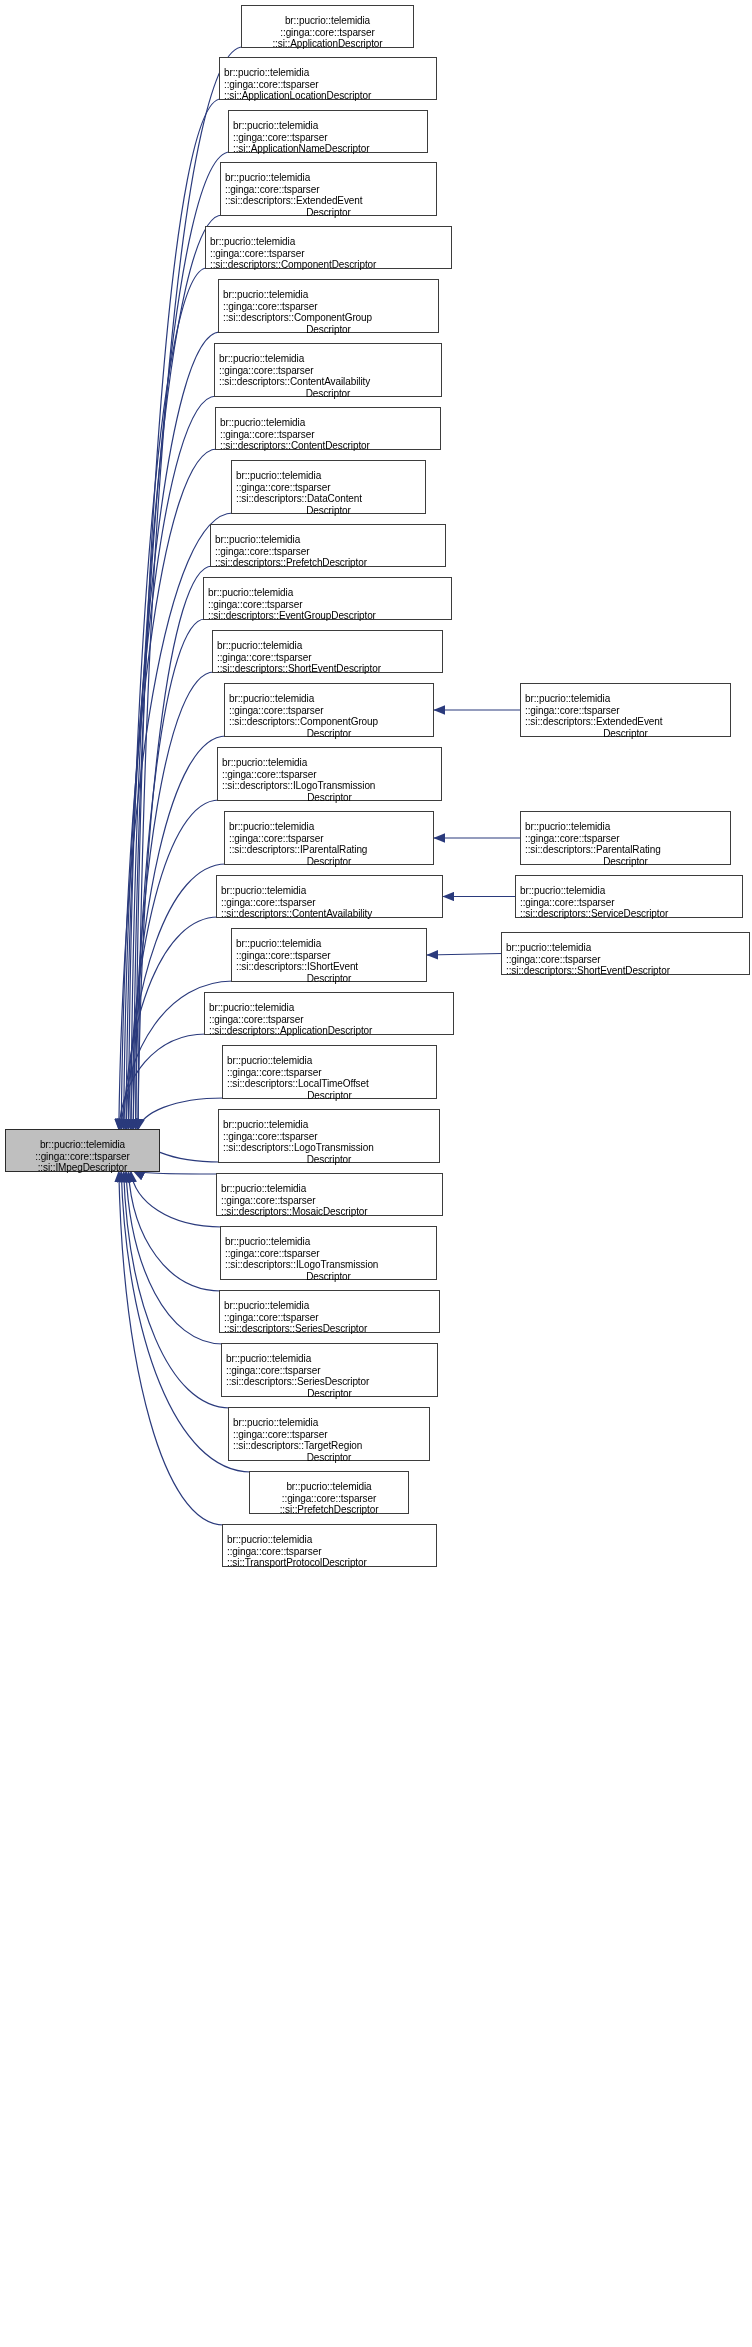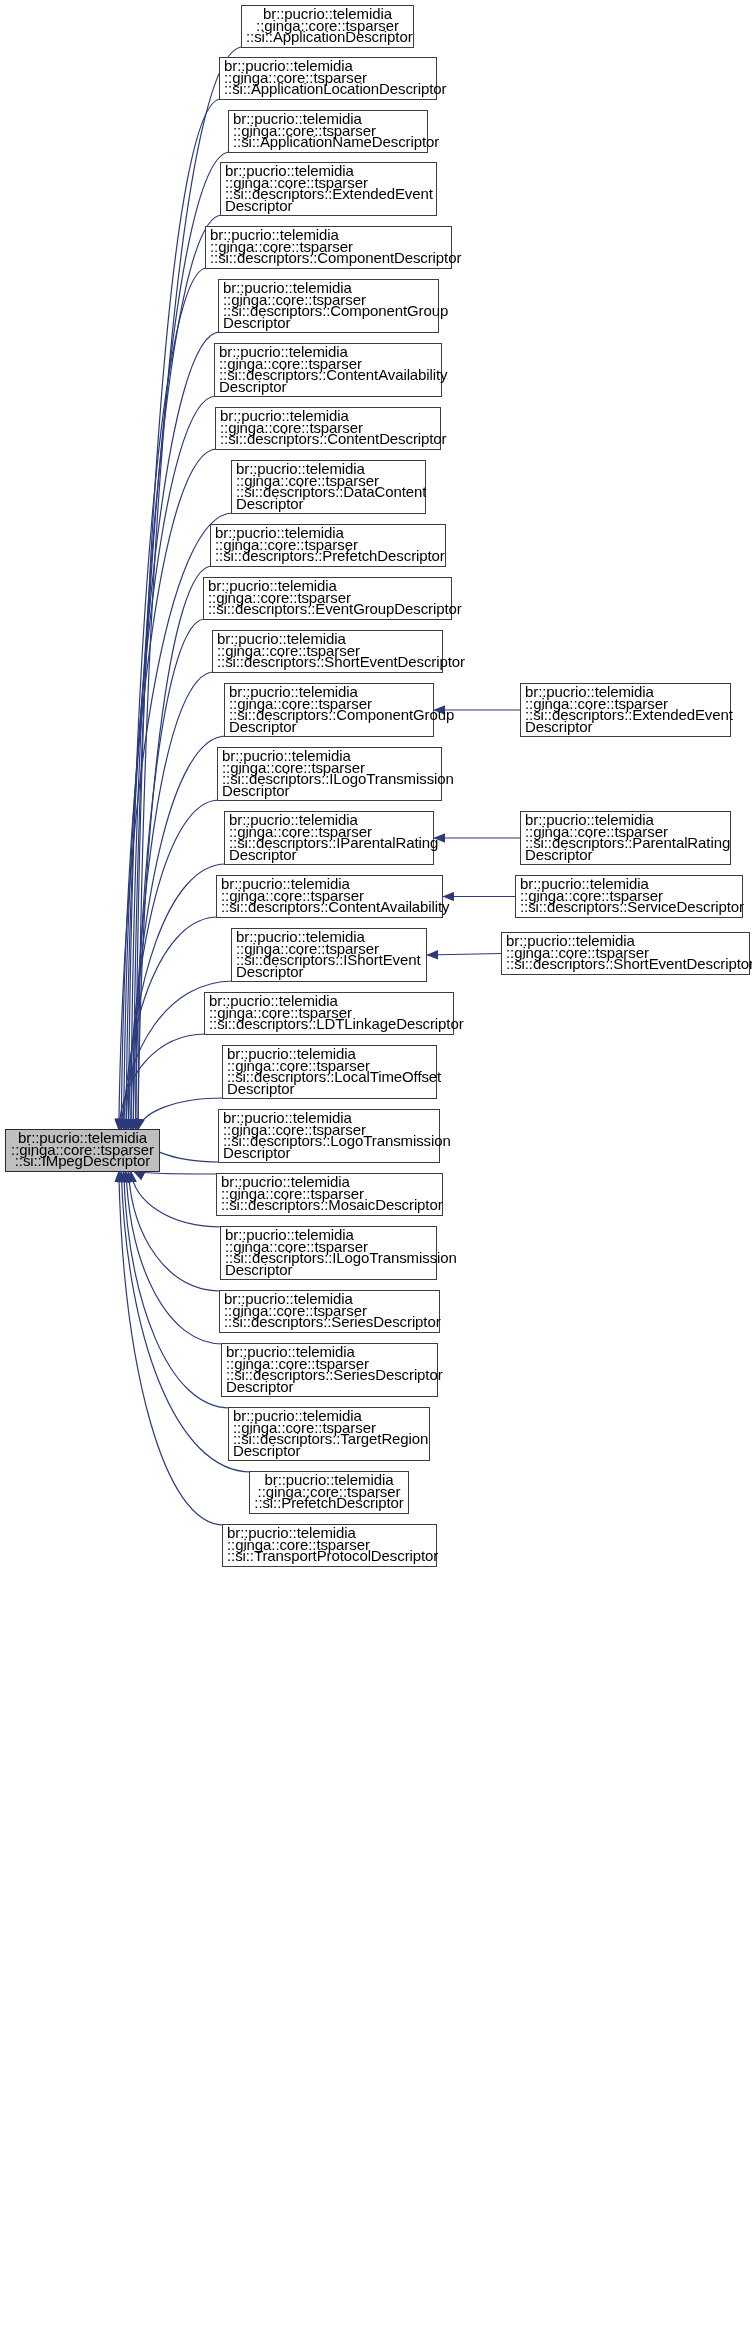--- a/index.html
+++ b/index.html
@@ -22,37 +22,37 @@
     width: 752px;
     height: 2347px;
     pointer-events: none;
   }
   .node {
     position: absolute;
     box-sizing: border-box;
     border: 1px solid #3d3d3d;
     background: #ffffff;
     color: #000000;
-    font-size: 15px;
+    font-size: 10px;
     line-height: 11.6px;
-    padding: 2px 4px 3px 4px;
+    padding: 9px 4px 3px 4px;
     white-space: pre;
     letter-spacing: -0.1px;
     z-index: 2;
   }
   .node.root {
     background: #bfbfbf;
     border: 1px solid #2b2b2b;
   }
   .node .ln {
     display: block;
   }
   .align-left .ln   { text-align: left; }
   .align-center .ln { text-align: center; }
-  .align-left .ln.ctr   { }
+  .align-left .ln.ctr   { text-align: center; }
 </style>
 </head>
 <body>
 
 <div id="diagram">
   <svg id="edges" viewBox="0 0 752 2347" xmlns="http://www.w3.org/2000/svg">
     <defs>
       <marker id="arrow" viewBox="0 0 10 8" refX="9.5" refY="4" markerWidth="10" markerHeight="8" orient="auto-start-reverse">
         <path d="M 0 0 L 10 4 L 0 8 z" fill="#2a3a7c"></path>
       </marker>
@@ -106,21 +106,21 @@
       <div class="node align-left" style="left: 215px; top: 407px; width: 226px; height: 43px;"><span class="ln">br::pucrio::telemidia</span><span class="ln">::ginga::core::tsparser</span><span class="ln">::si::descriptors::ContentDescriptor</span></div>
       <div class="node align-left" style="left: 231px; top: 460px; width: 195px; height: 54px;"><span class="ln">br::pucrio::telemidia</span><span class="ln">::ginga::core::tsparser</span><span class="ln">::si::descriptors::DataContent</span><span class="ln ctr">Descriptor</span></div>
       <div class="node align-left" style="left: 210px; top: 524px; width: 236px; height: 43px;"><span class="ln">br::pucrio::telemidia</span><span class="ln">::ginga::core::tsparser</span><span class="ln">::si::descriptors::PrefetchDescriptor</span></div>
       <div class="node align-left" style="left: 203px; top: 577px; width: 249px; height: 43px;"><span class="ln">br::pucrio::telemidia</span><span class="ln">::ginga::core::tsparser</span><span class="ln">::si::descriptors::EventGroupDescriptor</span></div>
       <div class="node align-left" style="left: 212px; top: 630px; width: 231px; height: 43px;"><span class="ln">br::pucrio::telemidia</span><span class="ln">::ginga::core::tsparser</span><span class="ln">::si::descriptors::ShortEventDescriptor</span></div>
       <div class="node align-left" style="left: 224px; top: 683px; width: 210px; height: 54px;"><span class="ln">br::pucrio::telemidia</span><span class="ln">::ginga::core::tsparser</span><span class="ln">::si::descriptors::ComponentGroup</span><span class="ln ctr">Descriptor</span></div>
       <div class="node align-left" style="left: 217px; top: 747px; width: 225px; height: 54px;"><span class="ln">br::pucrio::telemidia</span><span class="ln">::ginga::core::tsparser</span><span class="ln">::si::descriptors::ILogoTransmission</span><span class="ln ctr">Descriptor</span></div>
       <div class="node align-left" style="left: 224px; top: 811px; width: 210px; height: 54px;"><span class="ln">br::pucrio::telemidia</span><span class="ln">::ginga::core::tsparser</span><span class="ln">::si::descriptors::IParentalRating</span><span class="ln ctr">Descriptor</span></div>
       <div class="node align-left" style="left: 216px; top: 875px; width: 227px; height: 43px;"><span class="ln">br::pucrio::telemidia</span><span class="ln">::ginga::core::tsparser</span><span class="ln">::si::descriptors::ContentAvailability</span></div>
       <div class="node align-left" style="left: 231px; top: 928px; width: 196px; height: 54px;"><span class="ln">br::pucrio::telemidia</span><span class="ln">::ginga::core::tsparser</span><span class="ln">::si::descriptors::IShortEvent</span><span class="ln ctr">Descriptor</span></div>
-      <div class="node align-left" style="left: 204px; top: 992px; width: 250px; height: 43px;"><span class="ln">br::pucrio::telemidia</span><span class="ln">::ginga::core::tsparser</span><span class="ln">::si::descriptors::LDTLinkageDescriptor</span></div>
+      <div class="node align-left" style="left: 204px; top: 992px; width: 250px; height: 43px;"><span class="ln">br::pucrio::telemidia</span><span class="ln">::ginga::core::tsparser</span><span class="ln">::si::descriptors::ApplicationDescriptor</span></div>
       <div class="node align-left" style="left: 222px; top: 1045px; width: 215px; height: 54px;"><span class="ln">br::pucrio::telemidia</span><span class="ln">::ginga::core::tsparser</span><span class="ln">::si::descriptors::LocalTimeOffset</span><span class="ln ctr">Descriptor</span></div>
       <div class="node align-left" style="left: 218px; top: 1109px; width: 222px; height: 54px;"><span class="ln">br::pucrio::telemidia</span><span class="ln">::ginga::core::tsparser</span><span class="ln">::si::descriptors::LogoTransmission</span><span class="ln ctr">Descriptor</span></div>
       <div class="node align-left" style="left: 216px; top: 1173px; width: 227px; height: 43px;"><span class="ln">br::pucrio::telemidia</span><span class="ln">::ginga::core::tsparser</span><span class="ln">::si::descriptors::MosaicDescriptor</span></div>
       <div class="node align-left" style="left: 220px; top: 1226px; width: 217px; height: 54px;"><span class="ln">br::pucrio::telemidia</span><span class="ln">::ginga::core::tsparser</span><span class="ln">::si::descriptors::ILogoTransmission</span><span class="ln ctr">Descriptor</span></div>
       <div class="node align-left" style="left: 219px; top: 1290px; width: 221px; height: 43px;"><span class="ln">br::pucrio::telemidia</span><span class="ln">::ginga::core::tsparser</span><span class="ln">::si::descriptors::SeriesDescriptor</span></div>
       <div class="node align-left" style="left: 221px; top: 1343px; width: 217px; height: 54px;"><span class="ln">br::pucrio::telemidia</span><span class="ln">::ginga::core::tsparser</span><span class="ln">::si::descriptors::SeriesDescriptor</span><span class="ln ctr">Descriptor</span></div>
       <div class="node align-left" style="left: 228px; top: 1407px; width: 202px; height: 54px;"><span class="ln">br::pucrio::telemidia</span><span class="ln">::ginga::core::tsparser</span><span class="ln">::si::descriptors::TargetRegion</span><span class="ln ctr">Descriptor</span></div>
       <div class="node align-center" style="left: 249px; top: 1471px; width: 160px; height: 43px;"><span class="ln">br::pucrio::telemidia</span><span class="ln">::ginga::core::tsparser</span><span class="ln">::si::PrefetchDescriptor</span></div>
       <div class="node align-left" style="left: 222px; top: 1524px; width: 215px; height: 43px;"><span class="ln">br::pucrio::telemidia</span><span class="ln">::ginga::core::tsparser</span><span class="ln">::si::TransportProtocolDescriptor</span></div>
       <div class="node align-left" style="left: 520px; top: 683px; width: 211px; height: 54px;"><span class="ln">br::pucrio::telemidia</span><span class="ln">::ginga::core::tsparser</span><span class="ln">::si::descriptors::ExtendedEvent</span><span class="ln ctr">Descriptor</span></div>

